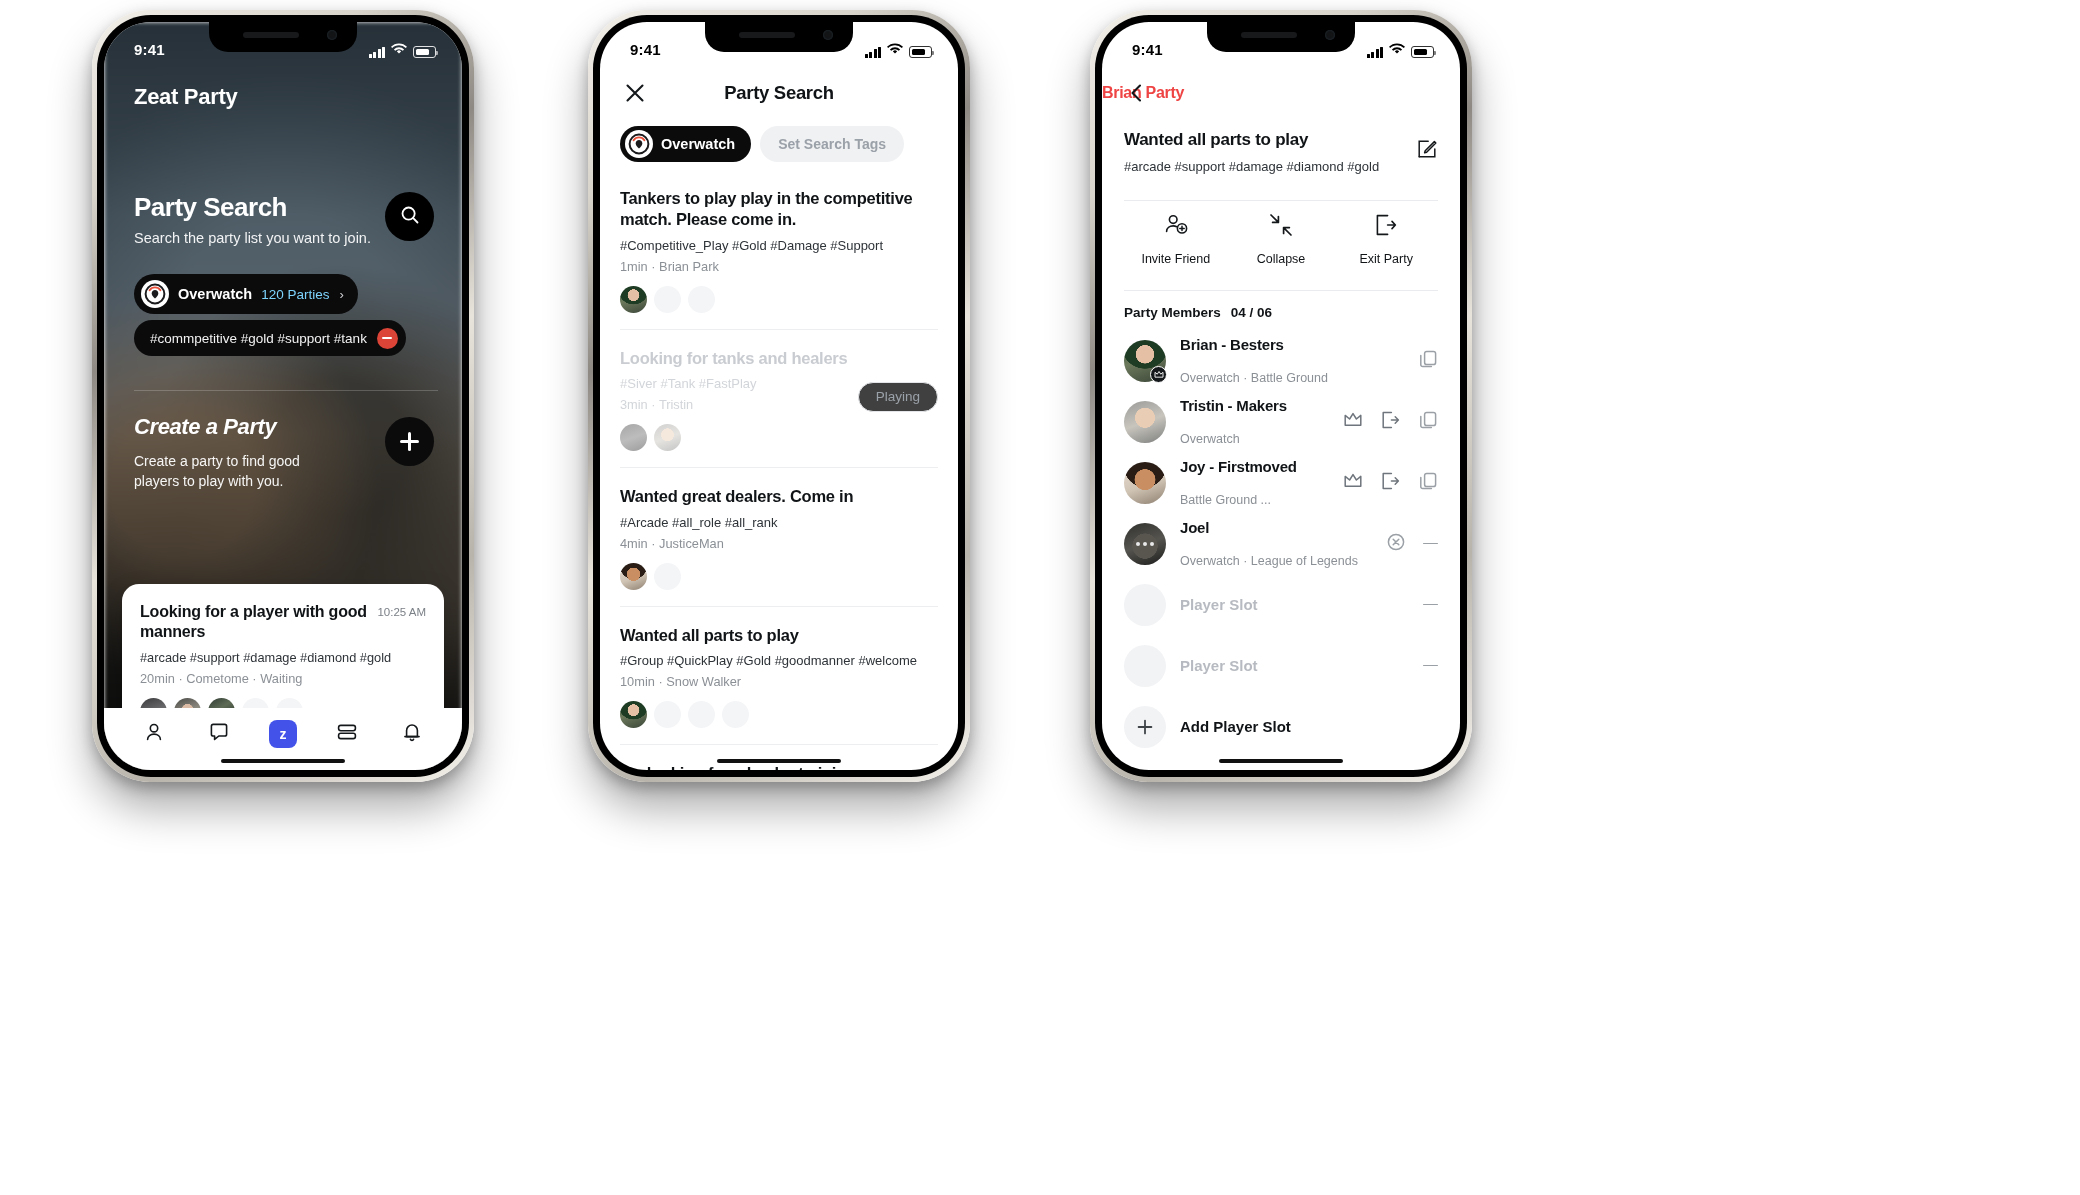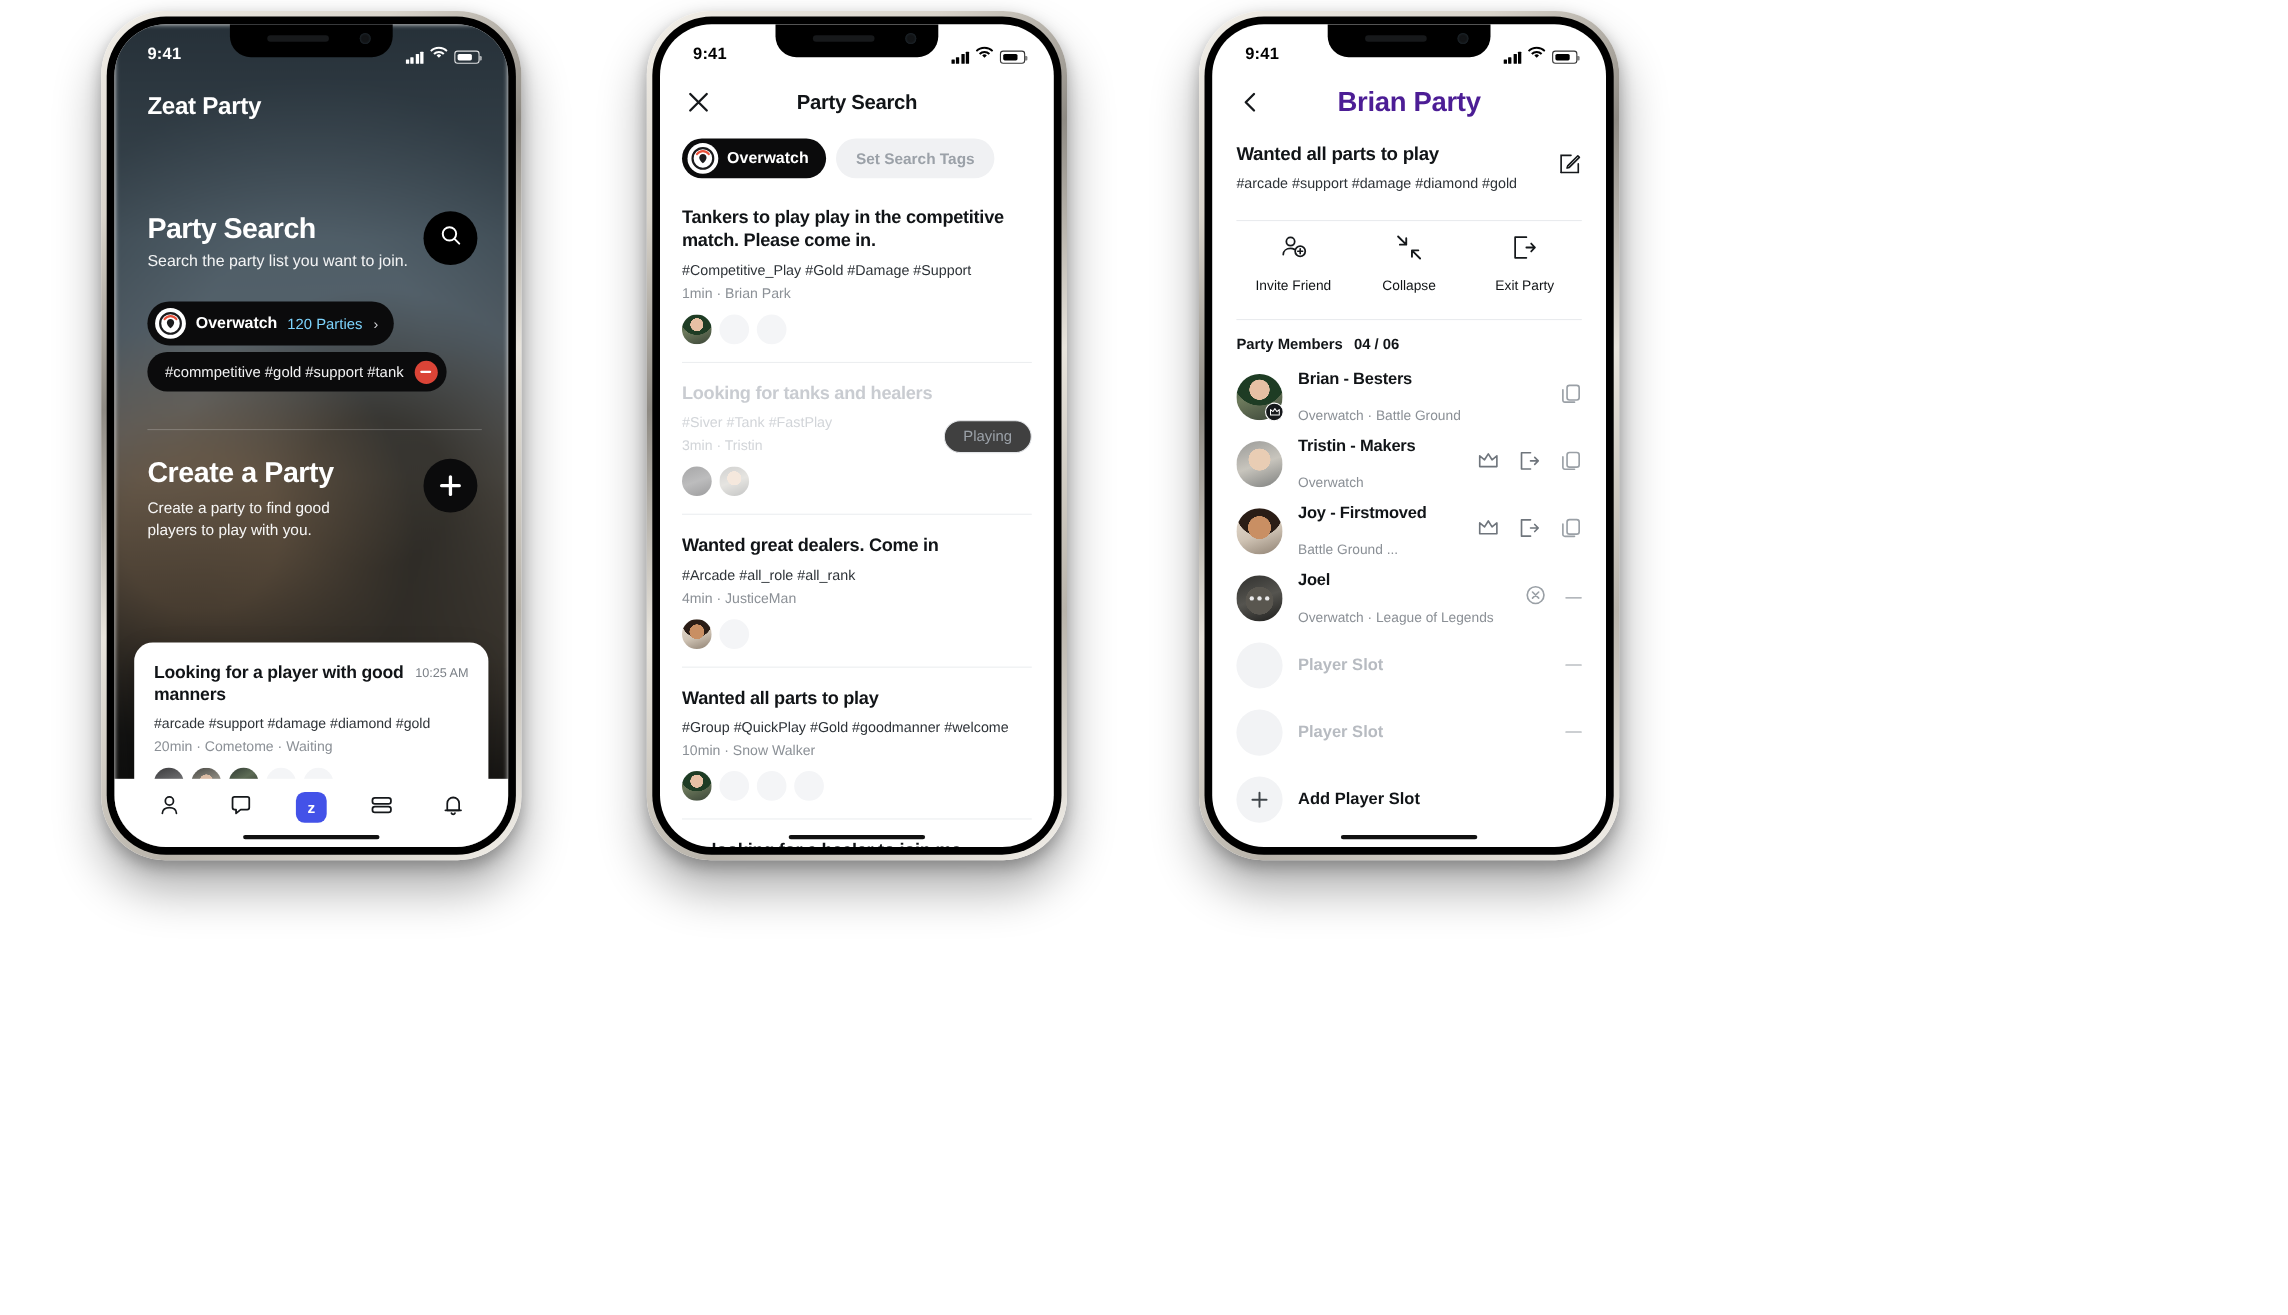--- a/index.html
+++ b/index.html
@@ -112,21 +112,21 @@
   .p1-gamecount { font-size:13.5px; color:#7dd3fc; }
   .chev { font-size:13px; color:#cfcfd2; margin-left:1px; }
   .p1-tagpill {
     position:absolute; top:298px; left:30px; height:36px; border-radius:20px; background:#0b0b0c;
     display:flex; align-items:center; gap:10px; padding:0 8px 0 16px; max-width:290px;
   }
   .p1-tagtext { font-size:13.5px; color:#f2f2f3; white-space:nowrap; }
   .minus-btn { width:21px; height:21px; border-radius:50%; background:#db4437; display:flex; align-items:center; justify-content:center; flex:0 0 auto; }
   .minus-btn span{ display:block; width:10px; height:2px; background:#fff; border-radius:1px;}
   .p1-divider { position:absolute; left:30px; right:24px; top:368px; height:1px; background:rgba(255,255,255,.20); }
-  .p1-h2 { position:absolute; top:392px; left:30px; font-size:26px; font-weight:700; letter-spacing:-.4px; }
+  .p1-h2 { position:absolute; top:392px; left:30px; font-size:22px; font-weight:700; letter-spacing:-.4px;font-style:italic; }
   .p1-sub2 { position:absolute; top:430px; left:30px; font-size:14px; line-height:1.42; color:rgba(255,255,255,.95); width:210px;}
   .p1-plusbtn {
     position:absolute; top:395px; right:28px; width:49px; height:49px; border-radius:50%;
     background:#0b0b0c; display:flex; align-items:center; justify-content:center;
   }
   .p1-plusbtn .h { position:absolute; width:19px; height:2.4px; background:#fff; border-radius:2px;}
   .p1-plusbtn .v { position:absolute; width:2.4px; height:19px; background:#fff; border-radius:2px;}
   .p1-card {
     position:absolute; left:18px; right:18px; top:562px; background:#fff;
     border-radius:17px; padding:18px 18px 16px 18px; box-shadow: 0 10px 24px rgba(0,0,0,.22);
@@ -169,21 +169,21 @@
   .playing-badge {
     position:absolute; right:0; top:52px; height:30px; border-radius:17px;
     border:1px solid #e3e5e8; color:#9ba1a8; font-size:13.5px;
     display:flex; align-items:center; padding:0 17px; background:#404040;
   }
 
   
   #p3 { left: 1090px; top: 10px; }
   .p3-top { position:absolute; top:48px; left:0; right:0; height:46px; display:flex; align-items:center; }
   .p3-back { position:absolute; left:24px; top:50%; transform:translateY(-50%); width:22px; height:22px; }
-  .p3-title { width:100%; text-align:center; font-size:25px; font-weight:700; color:#4c1d95; letter-spacing:-.3px;}
+  .p3-title { width:100%; text-align:left; font-size:16px; font-weight:700; color:#ef4444; letter-spacing:-.3px;}
   .p3-head { position:absolute; top:108px; left:22px; right:22px; }
   .p3-h { font-size:17px; font-weight:700; color:#111417; letter-spacing:-.25px;}
   .p3-tags { margin-top:9px; font-size:13px; color:#2e3338; }
   .p3-edit { position:absolute; right:0; top:8px; width:22px; height:22px; }
   .p3-rule { position:absolute; left:22px; right:22px; top:178px; height:1px; background:#e9ebee; }
   .p3-actions { position:absolute; top:190px; left:22px; right:22px; display:flex; justify-content:space-between;text-align:right; }
   .act { width:33%; display:flex; flex-direction:column; align-items:center; gap:10px; }
   .act .lbl { font-size:12.5px; color:#111417; }
   .p3-rule2 { position:absolute; left:22px; right:22px; top:268px; height:1px; background:#e9ebee; }
   .p3-pm { position:absolute; top:283px; left:22px; display:flex; gap:10px; align-items:baseline; }

